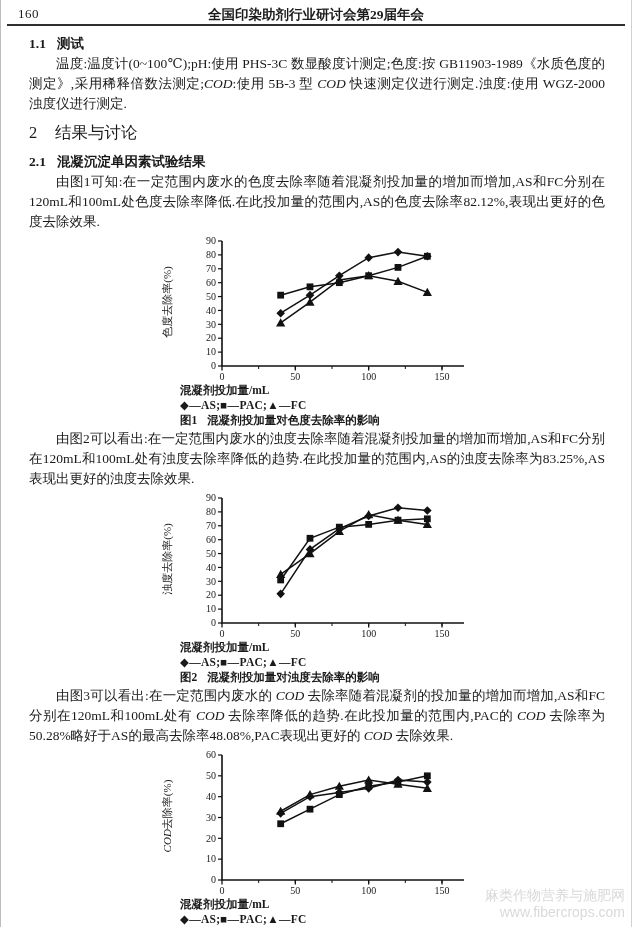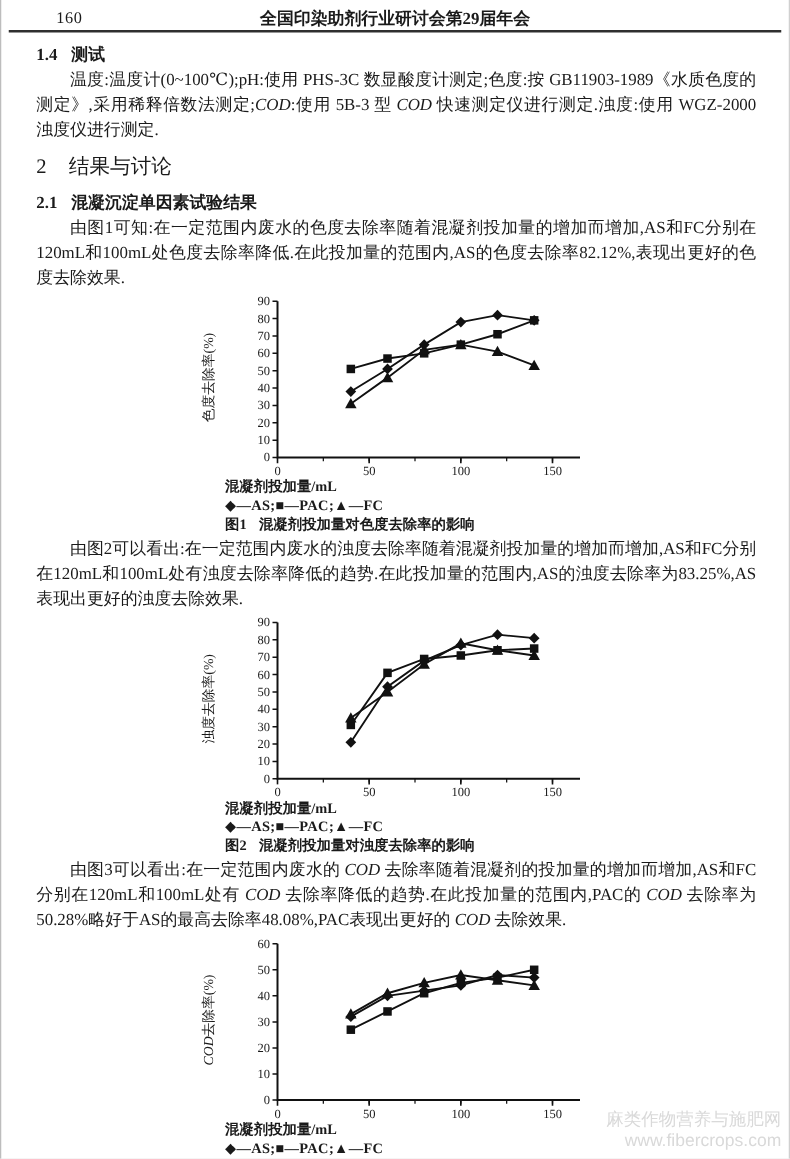--- a/index.html
+++ b/index.html
@@ -16,21 +16,21 @@
     overflow:hidden;
   }
   
   .header{
     position:relative;
     margin:6px 6px 0 6px;
     height:18px;
     border-bottom:2px solid #2f2f2f;
   }
   .page-num{
-    position:absolute;left:38px;top:0;
+    position:absolute;left:11px;top:0;
     font-size:13px;letter-spacing:.5px;
   }
   .header-title{
     position:absolute;left:0;right:0;top:0;
     text-align:center;font-size:13.5px;font-weight:bold;
   }
   
   .h-small{
     margin:9px 0 1px 28px;
     font-size:13.5px;font-weight:bold;
@@ -86,21 +86,21 @@
 <body>
 
 <div class="page">
 
   <div class="header">
     <span class="page-num">160</span>
     <span class="header-title">全国印染助剂行业研讨会第29届年会</span>
   </div>
 
   <div class="h-small">
-    <span class="no">1.4</span><span>测试</span>
+    <span class="no">1.1</span><span>测试</span>
   </div>
   <div class="para">
     <span>温度:温度计(0~100℃);pH:使用 PHS-3C 数显酸度计测定;色度:按 GB11903-1989《水质色度的测定》,采用稀释倍数法测定;</span><i>COD</i><span>:使用 5B-3 型 </span><i>COD</i><span> 快速测定仪进行测定.浊度:使用 WGZ-2000 浊度仪进行测定.</span>
   </div>
 
   <div class="h-big">
     <span class="no">2</span><span>结果与讨论</span>
   </div>
 
   <div class="h-small">

